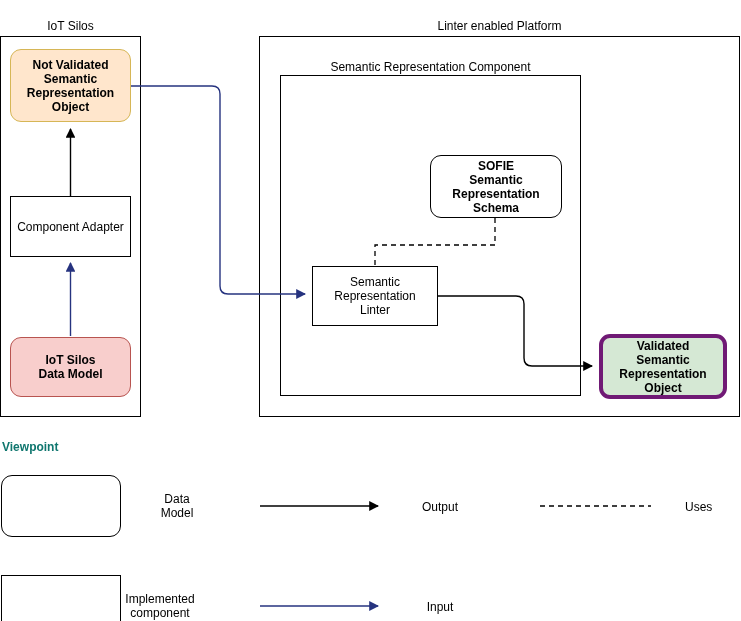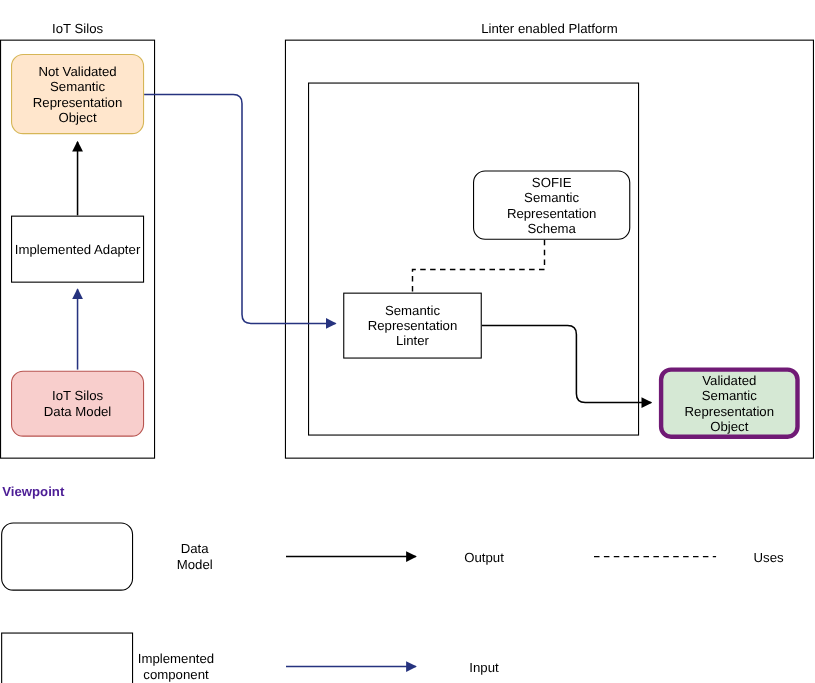--- a/index.html
+++ b/index.html
@@ -45,27 +45,28 @@
     text-align: center;
     color: #000000;
     white-space: nowrap;
   }
   .plain-rect {
     border: 1px solid #000000;
     background: #ffffff;
   }
   .rounded-rect {
     border-radius: 11px;
+    font-weight: bold;
   }
   .viewpoint-title {
     position: absolute;
     font-size: 12px;
     font-weight: bold;
     line-height: 14px;
-    color: #4c1d95;
+    color: #0f766e;
   }
   .legend-label {
     position: absolute;
     font-size: 12px;
     line-height: 14px;
     text-align: center;
     color: #000000;
     white-space: pre-line;
   }
   svg.edges {
@@ -81,20 +82,21 @@
 <body>
 
 <div id="canvas">
 
   <div class="container-label" style="left:0px; top:3px; width:141px;">IoT Silos</div>
   <div class="container-box" style="left:0px; top:20px; width:141px; height:381px;"></div>
 
   <div class="container-label" style="left:259px; top:3px; width:481px;">Linter enabled Platform</div>
   <div class="container-box" style="left:259px; top:20px; width:481px; height:381px;"></div>
 
+  <div class="container-label" style="left:280px; top:44px; width:301px;">Semantic Representation Component</div>
   <div class="container-box" style="left:280px; top:59px; width:301px; height:321px;"></div>
 
   <svg class="edges" viewBox="0 0 741 621" xmlns="http://www.w3.org/2000/svg">
     <defs>
       <marker id="arrow-black" viewBox="0 0 10 10" refX="9" refY="5" markerWidth="7" markerHeight="7" orient="auto-start-reverse">
         <path d="M 0 0 L 10 5 L 0 10 z" fill="#000000"></path>
       </marker>
       <marker id="arrow-blue" viewBox="0 0 10 10" refX="9" refY="5" markerWidth="7" markerHeight="7" orient="auto-start-reverse">
         <path d="M 0 0 L 10 5 L 0 10 z" fill="#26337f"></path>
       </marker>
@@ -132,29 +134,29 @@
   </svg>
 
   <div class="node rounded-rect" style="left:10px; top:33px; width:121px; height:73px; background:#ffe6cc; border:1px solid #d6b656;">
     <span>Not Validated
 Semantic
 Representation
 Object</span>
   </div>
 
   <div class="node plain-rect" style="left:10px; top:180px; width:121px; height:61px;">
-    <span>Implemented Adapter</span>
+    <span>Component Adapter</span>
   </div>
 
   <div class="node rounded-rect" style="left:10px; top:321px; width:121px; height:60px; background:#f8cecc; border:1px solid #b85450;">
     <span>IoT Silos
 Data Model</span>
   </div>
 
-  <div class="node rounded-rect" style="left:430px; top:139px; width:143px; height:63px; background:#ffffff; border:1px solid #000000;">
+  <div class="node rounded-rect" style="left:430px; top:139px; width:132px; height:63px; background:#ffffff; border:1px solid #000000;">
     <span>SOFIE
 Semantic
 Representation
 Schema</span>
   </div>
 
   <div class="node plain-rect" style="left:312px; top:250px; width:126px; height:60px;">
     <span>Semantic
 Representation
 Linter</span>

